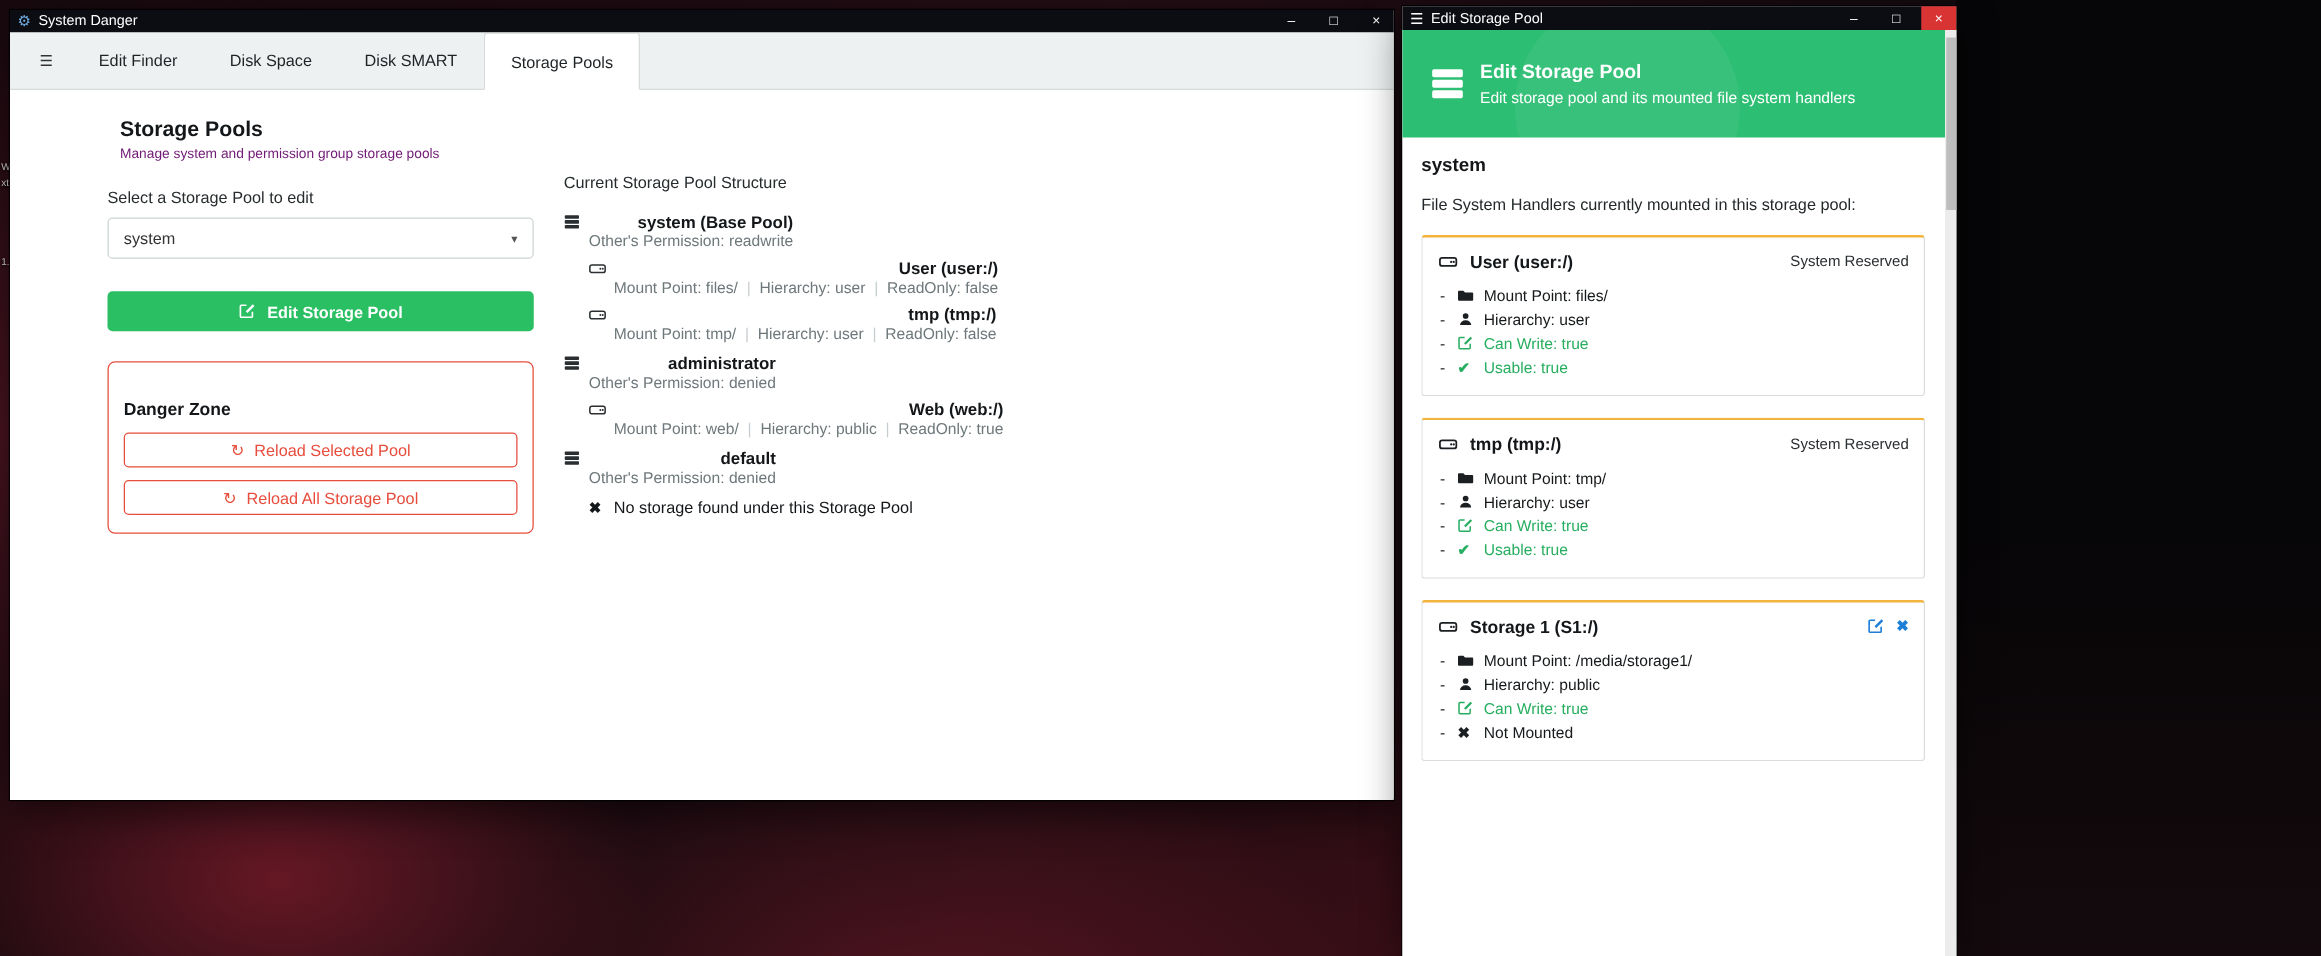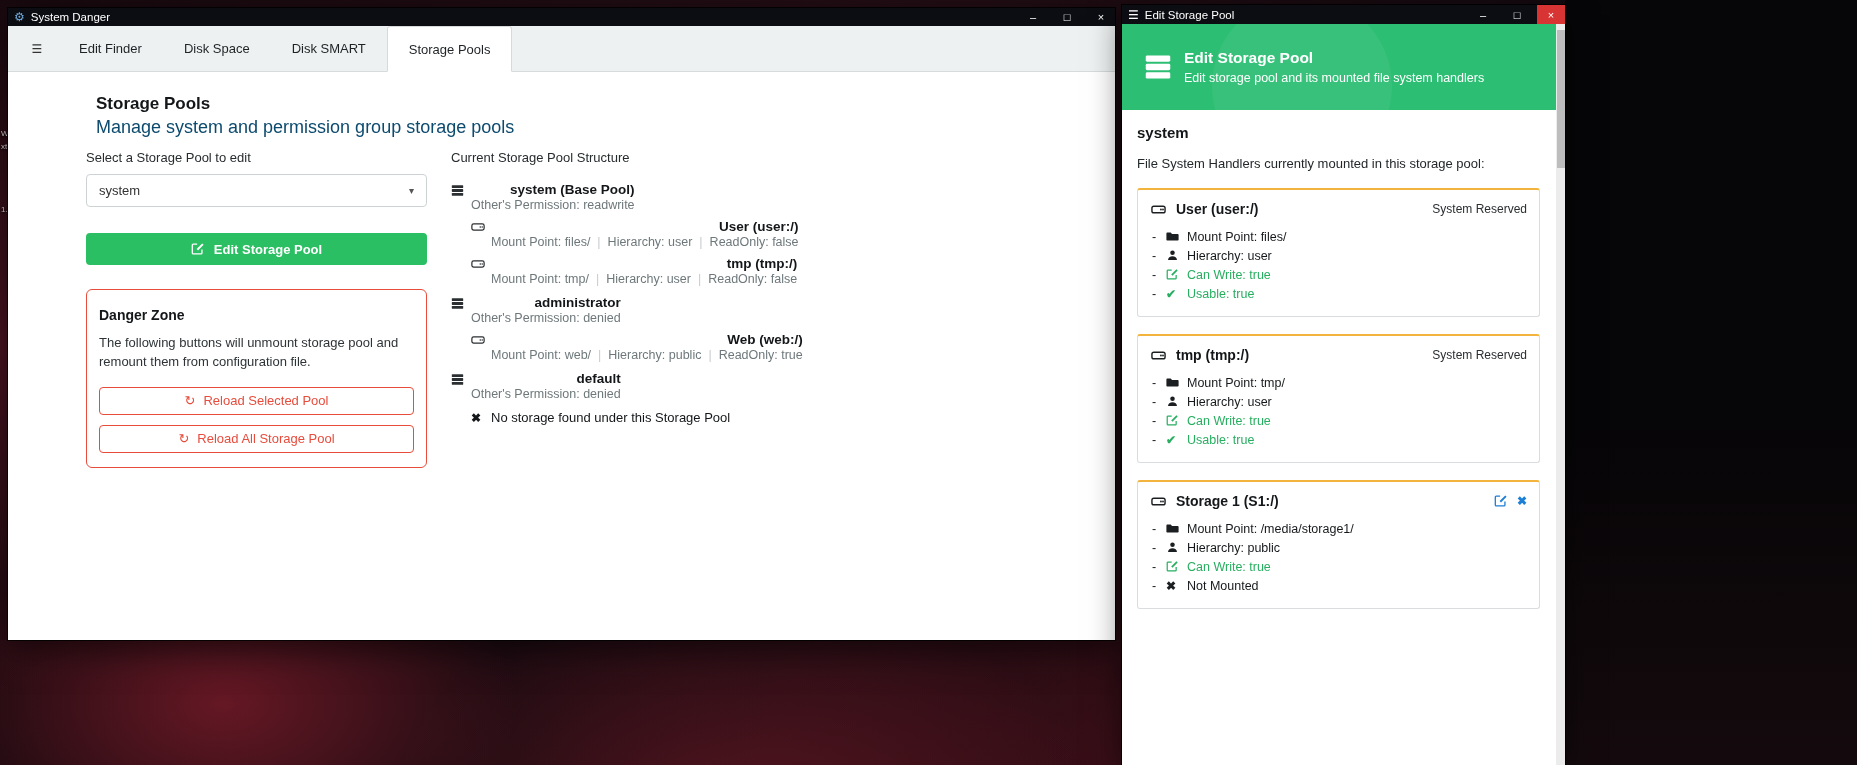--- a/index.html
+++ b/index.html
@@ -42,41 +42,41 @@
     display:flex; align-items:stretch; padding-left:8px; }
   .menu-btn { width:42px; display:flex; align-items:center; justify-content:center;
     color:#333; font-size:15px; }
   .tab { padding:0 21px; display:flex; align-items:center; font-size:13px; color:#1f2326; }
   .tab.active { background:#fff; border:1px solid #d6dadb; border-bottom:1px solid #fff;
     border-radius:3px 3px 0 0; margin-bottom:-1px; }
   .content { position:relative; background:#fff; height:567px; }
 
   .page-head { position:absolute; left:88px; top:22px; }
   .page-head h1 { margin:0; font-size:17px; color:#141719; }
-  .page-sub { margin-top:3px; font-size:18px; color:#0c4a6e; }
+  .page-sub { margin-top:3px; font-size:11px; color:#701a75; }
 
   .left-col { position:absolute; left:78px; top:78px; width:341px; }
   .field-label { font-size:13px; color:#272c2e; }
   .select { margin-top:9px; height:33px; border:1px solid #cdd3d5; border-radius:4px;
     display:flex; align-items:center; justify-content:space-between; padding:0 12px;
     font-size:13px; color:#333; background:#fff; cursor:default; }
   .caret { color:#555; font-size:10px; }
   .btn-green { margin-top:26px; height:32px; background:#2abf62; border-radius:4px;
     color:#fff; display:flex; align-items:center; justify-content:center; gap:9px;
     font-size:13px; font-weight:bold; cursor:default; }
   .danger { margin-top:24px; border:1px solid #e74c3c; border-radius:6px;
     padding:13px 12px 4px; background:#fff; }
-  .danger h3 { margin:4px 0 11px; font-size:14px; color:#141719; }
+  .danger h3 { margin:16px 0 11px; font-size:14px; color:#141719; }
   .danger p { margin:0 0 15px; font-size:13px; color:#2e3437; line-height:1.45; }
   .btn-outline-red { height:28px; border:1px solid #e74c3c; color:#e74c3c; border-radius:4px;
     background:#fff; display:flex; align-items:center; justify-content:center; gap:8px;
     font-size:13px; margin-bottom:10px; cursor:default; }
   .refresh-glyph { font-size:13px; }
 
-  .right-col { position:absolute; left:443px; top:78px; width:620px; }
+  .right-col { position:absolute; left:443px; top:66px; width:620px; }
   .tree-heading { font-size:13px; color:#272c2e; margin-bottom:17px; }
   .trow { display:flex; }
   .icon-col { width:20px; flex:0 0 20px; padding-top:1px; color:#2b2f31; }
   .pool { margin-bottom:9px; }
   .pool-name { font-size:13.5px; font-weight:bold; color:#141719;text-align:right; }
   .pool-perm { font-size:12.5px; color:#6e787b; margin-top:1px; }
   .children { margin-left:20px; }
   .child { margin-top:7px; }
   .detail-line { font-size:12.5px; color:#6e787b; margin-top:1px; }
   .sep { color:#c7cdd0; margin:0 7px; }
@@ -164,21 +164,20 @@
       <div class="btn-green">
         <svg width="14" height="14" viewBox="0 0 16 16" fill="none" stroke="currentColor" stroke-width="1.5">
           <path d="M12.5 8.5 v4 a1 1 0 0 1 -1 1 h-9 a1 1 0 0 1 -1 -1 v-9 a1 1 0 0 1 1 -1 h4.5"></path>
           <path d="M7.2 8.8 L13.6 2.4" stroke-width="2.2"></path>
         </svg>
         <span>Edit Storage Pool</span>
       </div>
 
       <div class="danger">
         <h3>Danger Zone</h3>
-        <p>The following buttons will unmount storage pool and remount them from configuration file.</p>
         <div class="btn-outline-red">
           <span class="refresh-glyph">↻</span>
           <span>Reload Selected Pool</span>
         </div>
         <div class="btn-outline-red">
           <span class="refresh-glyph">↻</span>
           <span>Reload All Storage Pool</span>
         </div>
       </div>
     </div>

